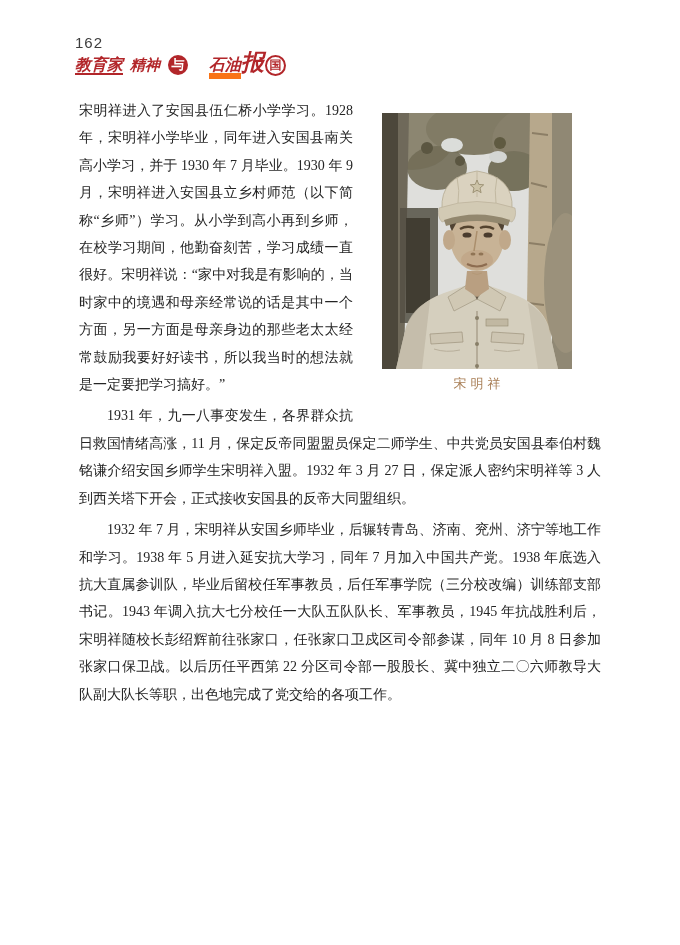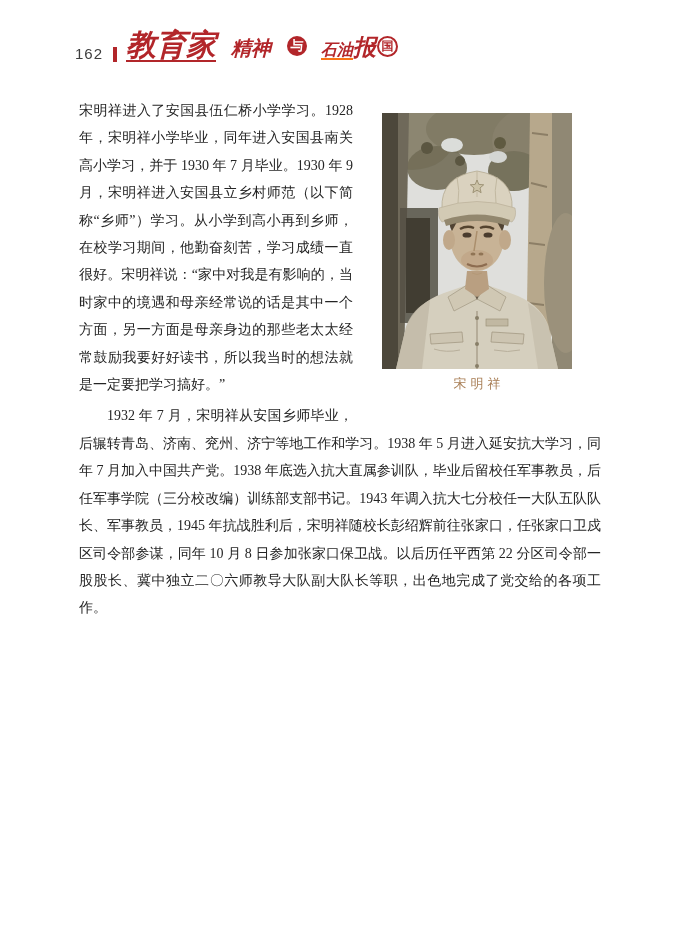--- a/index.html
+++ b/index.html
@@ -4,28 +4,28 @@
 <style>
   html,body{margin:0;padding:0;background:#ffffff;}
   body{
     width:680px;height:945px;overflow:hidden;
     font-family:"Liberation Serif","DejaVu Serif",serif;
     color:#262626;
   }
   .page{width:680px;height:945px;box-sizing:border-box;padding:34px 75px 0 75px;background:#fff;}
 
   
-  .runhead{display:flex;align-items:flex-end;height:28px;}
+  .runhead{display:flex;align-items:flex-start;height:28px;flex-direction:column;}
   .pagenum{font-size:15px;color:#3d3d3d;letter-spacing:1px;font-family:"Liberation Sans","DejaVu Sans",sans-serif;}
   .redbar{display:inline-block;width:4px;height:15px;background:#b2262a;margin:0 9px 0 10px;}
   .caltitle{color:#b2262a;font-weight:bold;white-space:nowrap;display:flex;align-items:baseline;}
-  .caltitle .big{font-size:30px;font-style:italic;border-bottom:2px solid #b2262a;padding-bottom:0px;line-height:1;}
+  .caltitle .big{font-size:16px;font-style:italic;border-bottom:2px solid #b2262a;padding-bottom:0px;line-height:1;}
   .caltitle .big2{font-size:23px;font-style:italic;line-height:1;}
-  .caltitle .small{font-size:20px;font-style:italic;line-height:1;margin:0 15px;}
-  .caltitle .mid{font-size:16px;font-style:italic;border-bottom:2px solid #f97316;line-height:1;margin-left:13px;}
+  .caltitle .small{font-size:15px;font-style:italic;line-height:1;margin:0 7px;}
+  .caltitle .mid{font-size:16px;font-style:italic;border-bottom:6px solid #f97316;line-height:1;margin-left:20px;}
   .circle-solid{
     display:inline-block;width:20px;height:20px;border-radius:50%;
     background:#b2262a;color:#fff;font-size:13px;line-height:20px;text-align:center;
     font-style:normal;margin:0 1px;align-self:center;
   }
   .circle-outline{
     display:inline-block;width:17px;height:17px;border-radius:50%;
     border:2px solid #b2262a;color:#b2262a;font-size:12px;line-height:17px;text-align:center;
     font-style:normal;margin-left:1px;align-self:center;font-weight:bold;
   }
@@ -137,16 +137,17 @@
         <polygon points="95,67 96.8,71.4 101.7,71.8 98,75 99.1,79.7 95,77.2 90.9,79.7 92,75 88.3,71.8 93.2,71.4" fill="#cfc7ad" stroke="#8f8568" stroke-width="0.8"></polygon>
         <path d="M57,95 Q95,82 133,95 Q135,104 130,109 Q95,97 60,109 Q55,104 57,95 Z" fill="#d6cfbb" stroke="#b0a791" stroke-width="0.5"></path>
         <path d="M62,107 Q95,96 128,107 L126,113 Q95,103 64,113 Z" fill="#91876f"></path>
 
         <rect x="0" y="0" width="190" height="256" fill="#a8895f" opacity="0.07"></rect>
       </svg>
       <figcaption>宋明祥</figcaption>
     </figure>
 
     <p class="cont">宋明祥进入了安国县伍仁桥小学学习。1928 年，宋明祥小学毕业，同年进入安国县南关高小学习，并于 1930 年 7 月毕业。1930 年 9 月，宋明祥进入安国县立乡村师范（以下简称“乡师”）学习。从小学到高小再到乡师，在校学习期间，他勤奋刻苦，学习成绩一直很好。宋明祥说：“家中对我是有影响的，当时家中的境遇和母亲经常说的话是其中一个方面，另一方面是母亲身边的那些老太太经常鼓励我要好好读书，所以我当时的想法就是一定要把学习搞好。”</p>
+    <p>1931 年，九一八事变发生，各界群众抗日救国情绪高涨，11 月，保定反帝同盟盟员保定二师学生、中共党员安国县奉伯村魏铭谦介绍安国乡师学生宋明祥入盟。1932 年 3 月 27 日，保定派人密约宋明祥等 3 人到西关塔下开会，正式接收安国县的反帝大同盟组织。</p>
     <p>1932 年 7 月，宋明祥从安国乡师毕业，后辗转青岛、济南、兖州、济宁等地工作和学习。1938 年 5 月进入延安抗大学习，同年 7 月加入中国共产党。1938 年底选入抗大直属参训队，毕业后留校任军事教员，后任军事学院（三分校改编）训练部支部书记。1943 年调入抗大七分校任一大队五队队长、军事教员，1945 年抗战胜利后，宋明祥随校长彭绍辉前往张家口，任张家口卫戍区司令部参谋，同年 10 月 8 日参加张家口保卫战。以后历任平西第 22 分区司令部一股股长、冀中独立二〇六师教导大队副大队长等职，出色地完成了党交给的各项工作。</p>
   </div>
 
 </div>
 
 </body></html>

